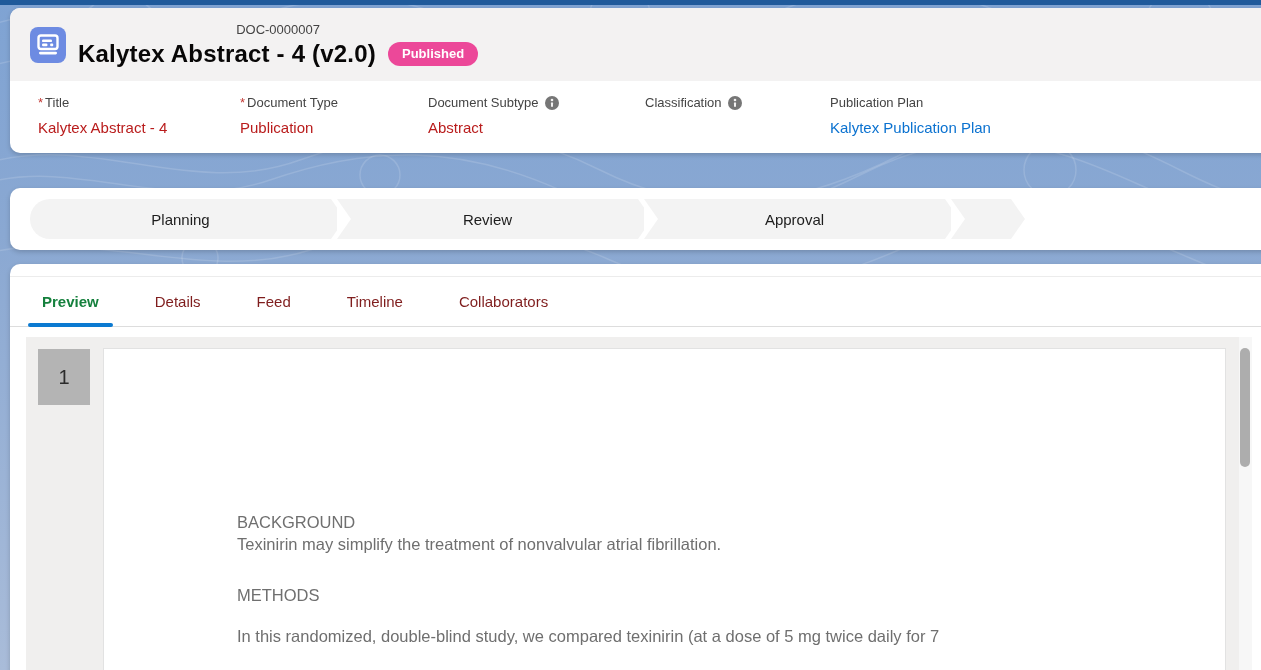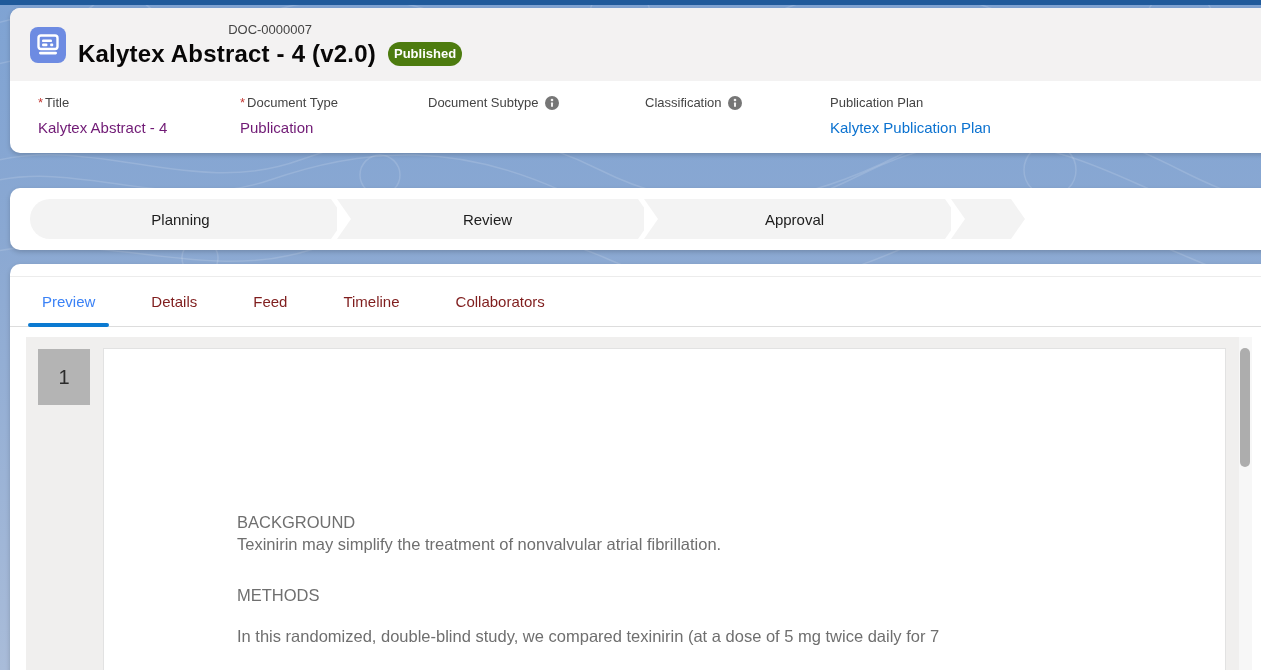--- a/index.html
+++ b/index.html
@@ -11,29 +11,29 @@
   
   .header-card{position:absolute;left:10px;right:-20px;top:8px;height:145px;border-radius:10px;
     background:#fff;box-shadow:0 2px 5px rgba(0,0,0,.18);z-index:2;overflow:hidden;}
   .header-top{height:73px;background:#f3f2f2;display:flex;align-items:center;padding-left:20px;}
   .icon-tile{width:36px;height:36px;border-radius:8px;background:#6d8be2;flex:0 0 auto;
     display:flex;align-items:center;justify-content:center;}
   .header-text{margin-left:12px;text-align:center;}
   .record-id{font-size:13px;color:#444;line-height:16px;}
   .title-row{display:flex;align-items:center;margin-top:2px;}
   .page-title{font-size:24px;font-weight:700;color:#080707;letter-spacing:.2px;}
-  .status-badge{margin-left:12px;background:#4d7c0f;color:#fff;font-size:13px;font-weight:700;
-    padding:4px 6px;border-radius:12px;line-height:16px;}
+  .status-badge{margin-left:12px;background:#ec4899;color:#fff;font-size:13px;font-weight:700;
+    padding:4px 14px;border-radius:12px;line-height:16px;}
   .header-fields{display:flex;background:#fff;padding:14px 0 0 28px;}
   .fcol{padding-top:0;}
   .w1{width:202px;}.w2{width:188px;}.w3{width:217px;}.w4{width:185px;}.w5{flex:1;}
   .f-label{font-size:13px;color:#444;display:flex;align-items:center;line-height:16px;}
   .req{color:#c23934;margin-right:2px;}
   .info-icon{margin-left:6px;display:inline-flex;}
-  .f-value{font-size:15px;color:#701a75;margin-top:7px;line-height:20px;min-height:20px;}
+  .f-value{font-size:15px;color:#b91c1c;margin-top:7px;line-height:20px;min-height:20px;}
   .f-link{color:#0b72d0;cursor:pointer;}
 
   
   .path-card{position:absolute;left:10px;right:-20px;top:188px;height:62px;border-radius:10px;
     background:#fff;box-shadow:0 2px 5px rgba(0,0,0,.18);z-index:2;padding:11px 0 0 20px;box-sizing:border-box;}
   .path{display:flex;height:40px;}
   .stage{width:301px;flex:0 0 auto;margin-right:6px;position:relative;background:#f3f3f3;
     display:flex;align-items:center;justify-content:center;font-size:15px;color:#1c1c1c;cursor:pointer;}
   .stage::after{content:"";position:absolute;left:100%;top:0;width:0;height:0;
     border-left:14px solid #f3f3f3;border-top:20px solid transparent;border-bottom:20px solid transparent;}
@@ -42,21 +42,21 @@
   .stage.first{border-radius:20px 0 0 20px;}
   .stage.partial{width:60px;}
 
   
   .main-card{position:absolute;left:10px;right:-20px;top:264px;bottom:-20px;border-radius:10px;
     background:#fff;box-shadow:0 2px 5px rgba(0,0,0,.18);z-index:2;}
   .tabs{display:flex;align-items:stretch;height:49px;margin-top:12px;padding-left:18px;
     border-top:1px solid #ececec;border-bottom:1px solid #ddd;}
   .tab{padding:0 14px;margin-right:28px;font-size:15px;color:#7f1d1d;display:flex;align-items:center;
     position:relative;cursor:pointer;}
-  .tab.active{font-weight:400;color:#3b82f6;}
+  .tab.active{font-weight:700;color:#15803d;}
   .tab.active::after{content:"";position:absolute;left:0;right:0;bottom:-1px;height:4px;
     background:#0b7ad1;border-radius:2px;}
 
   
   .preview-area{position:absolute;left:16px;width:1226px;top:73px;bottom:0;background:#f0efee;overflow:hidden;}
   .thumb{position:absolute;left:12px;top:12px;width:52px;height:56px;background:#b4b4b4;
     display:flex;align-items:center;justify-content:center;font-size:20px;color:#2b2b2b;cursor:pointer;}
   .doc-page{position:absolute;left:77px;top:11px;width:1123px;bottom:-20px;background:#fff;
     border:1px solid #e2e2e2;box-sizing:border-box;}
   .doc-text{padding:162px 40px 0 133px;color:#6f6f6f;font-size:16.5px;}
@@ -129,20 +129,21 @@
       <div class="f-label">
           <span>Document Subtype</span>
         <span class="info-icon">
           <svg width="14" height="14" viewBox="0 0 14 14">
               <circle cx="7" cy="7" r="7" fill="#767676"></circle>
               <circle cx="7" cy="4" r="1.3" fill="#f3f2f2"></circle>
               <rect x="6" y="6.2" width="2" height="4.8" rx="1" fill="#f3f2f2"></rect>
             </svg>
         </span>
       </div>
+      <div class="f-value">Abstract</div>
     </div>
     <div class="fcol w4">
       <div class="f-label">
           <span>Classification</span>
         <span class="info-icon">
           <svg width="14" height="14" viewBox="0 0 14 14">
               <circle cx="7" cy="7" r="7" fill="#767676"></circle>
               <circle cx="7" cy="4" r="1.3" fill="#f3f2f2"></circle>
               <rect x="6" y="6.2" width="2" height="4.8" rx="1" fill="#f3f2f2"></rect>
             </svg>

